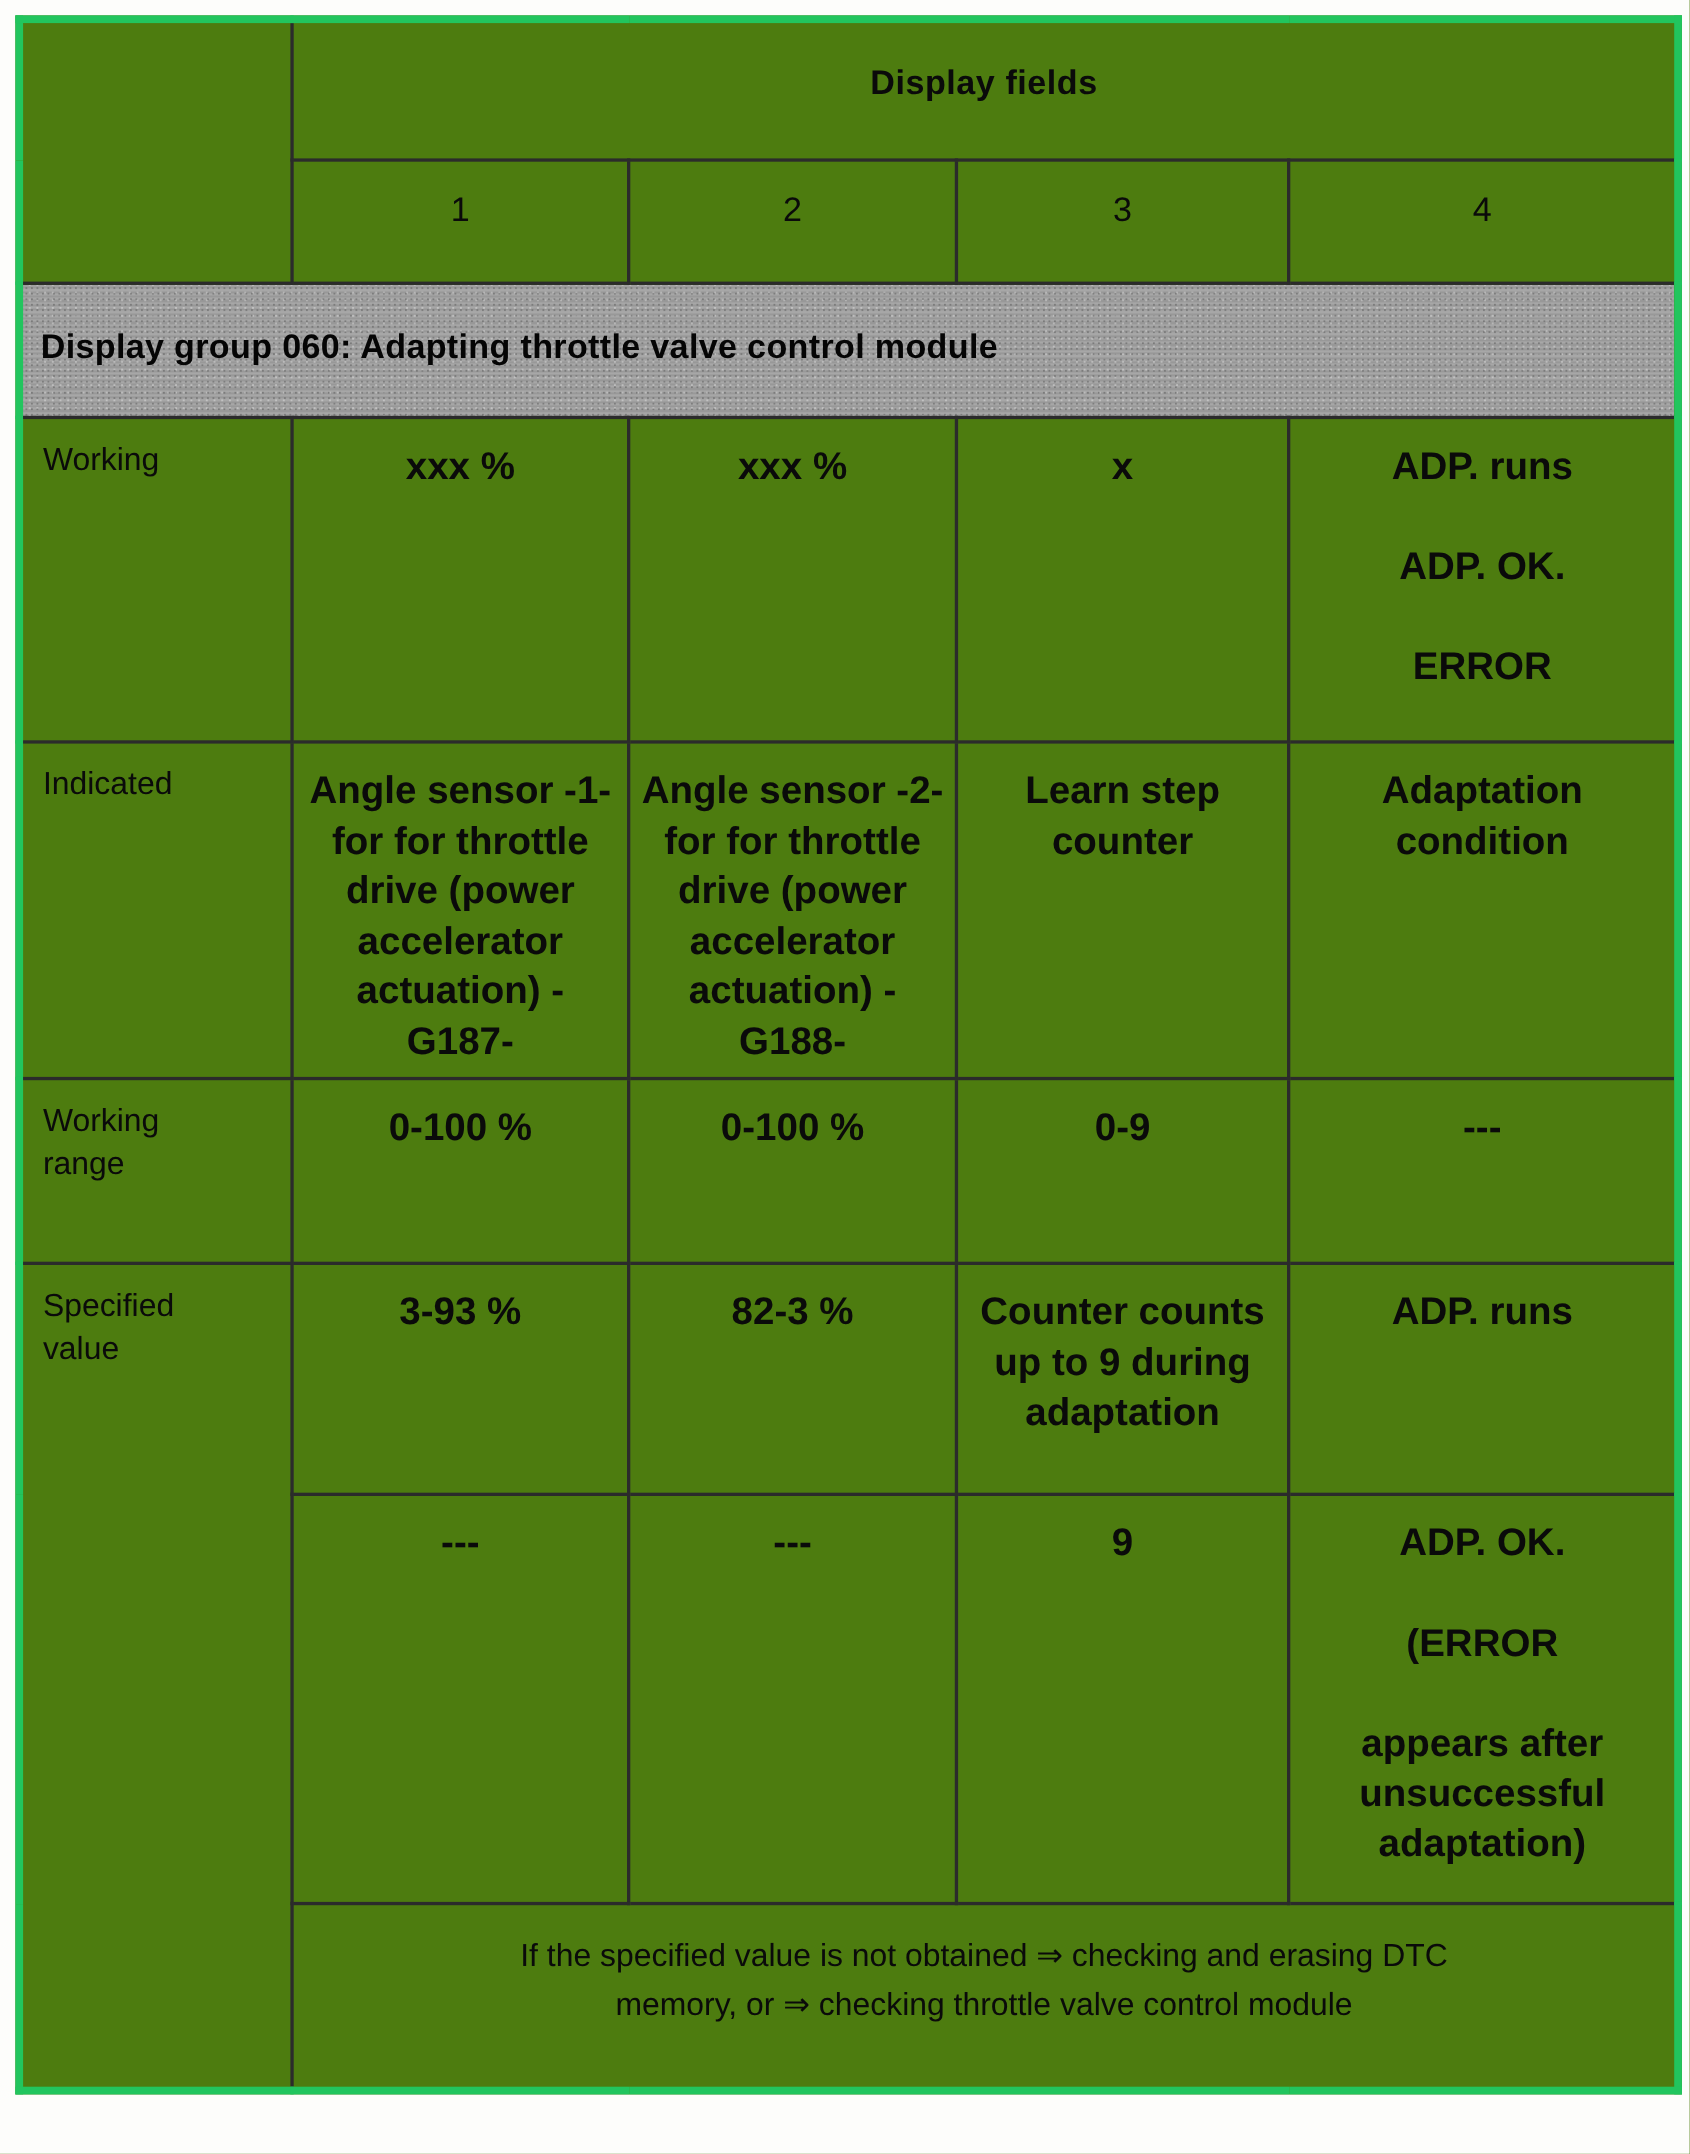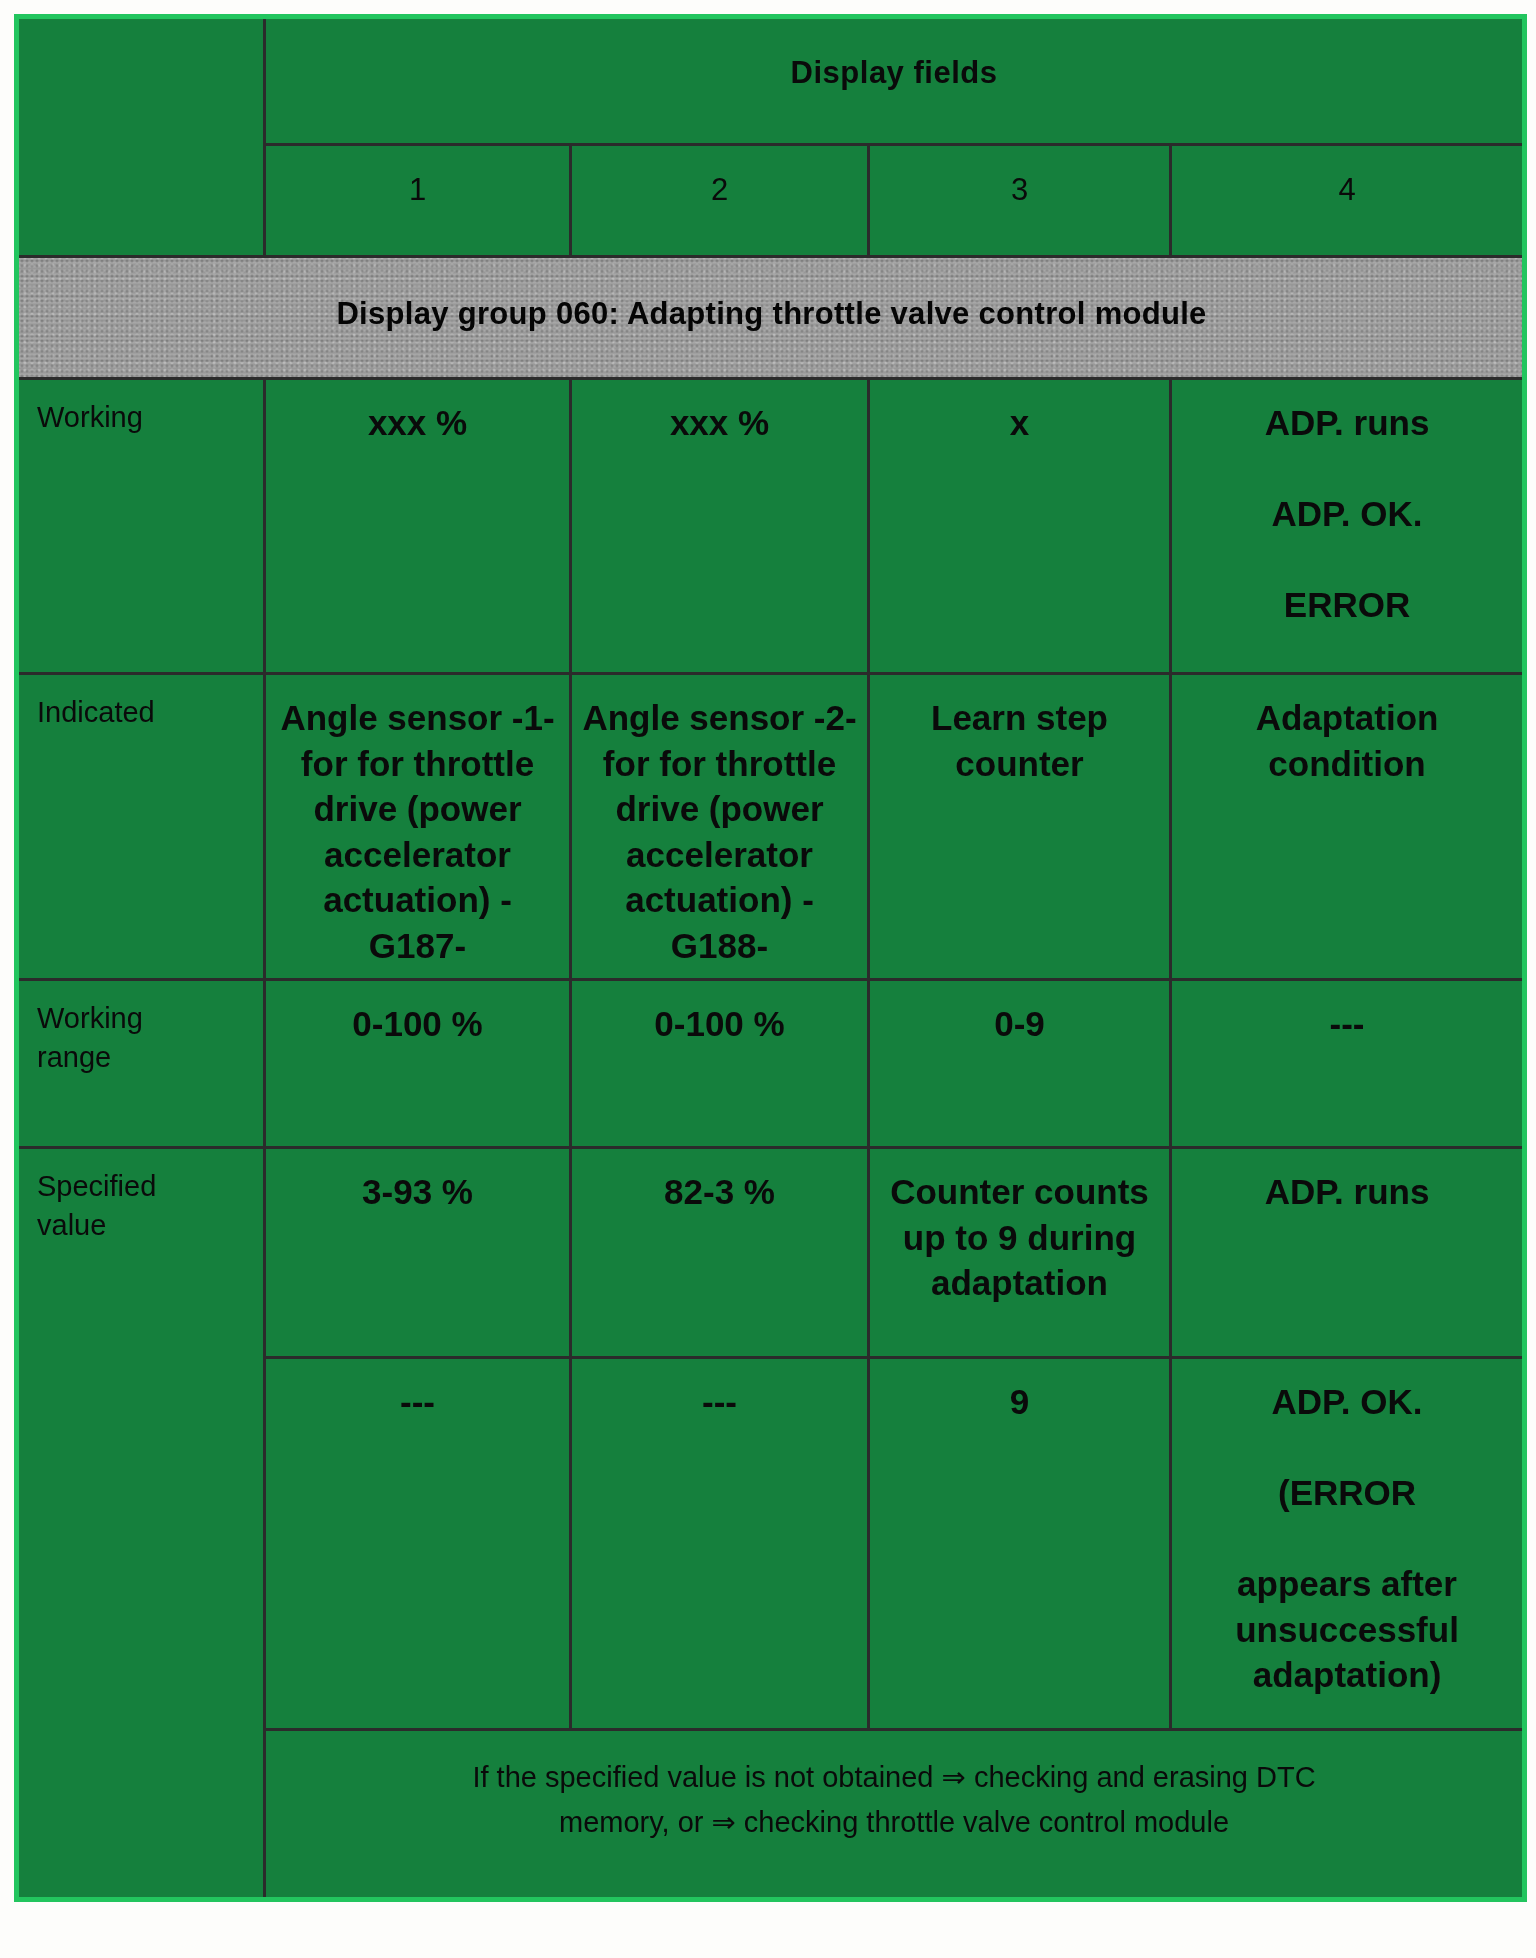--- a/index.html
+++ b/index.html
@@ -11,22 +11,22 @@
     font-family: "Liberation Sans", "DejaVu Sans", sans-serif;
     color: #0a0a0a;
     -webkit-font-smoothing: antialiased;
   }
   .page { padding: 14px; }
 
   table.doc-table {
     border-collapse: collapse;
     table-layout: fixed;
     width: 1508px;
-    border: 5px solid #22c55e;
-    background: #15803d;
+    border: 7px solid #22c55e;
+    background: #4d7c0f;
   }
   td {
     border: 3px solid #2b2b2b;
     vertical-align: top;
     white-space: pre-line;
     padding: 18px 10px 10px 10px;
     overflow: hidden;
   }
 
   
@@ -55,21 +55,21 @@
     letter-spacing: 0.5px;
   }
   .num-cell {
     text-align: center;
     font-size: 31px;
     padding-top: 26px;
   }
   .banner-cell {
     font-weight: bold;
     font-size: 31px;
-    text-align: center;
+    text-align: left;
     padding: 38px 14px 0 16px;
     background-color: #a2a2a2;
     background-image:
       radial-gradient(rgba(0,0,0,0.22) 1px, transparent 1.2px),
       radial-gradient(rgba(255,255,255,0.30) 1px, transparent 1.2px),
       repeating-linear-gradient(0deg, rgba(0,0,0,0.06) 0 2px, rgba(255,255,255,0.05) 2px 4px);
     background-size: 5px 5px, 7px 7px, auto;
     background-position: 0 0, 2px 3px, 0 0;
     color: #050505;
     letter-spacing: 0.3px;

